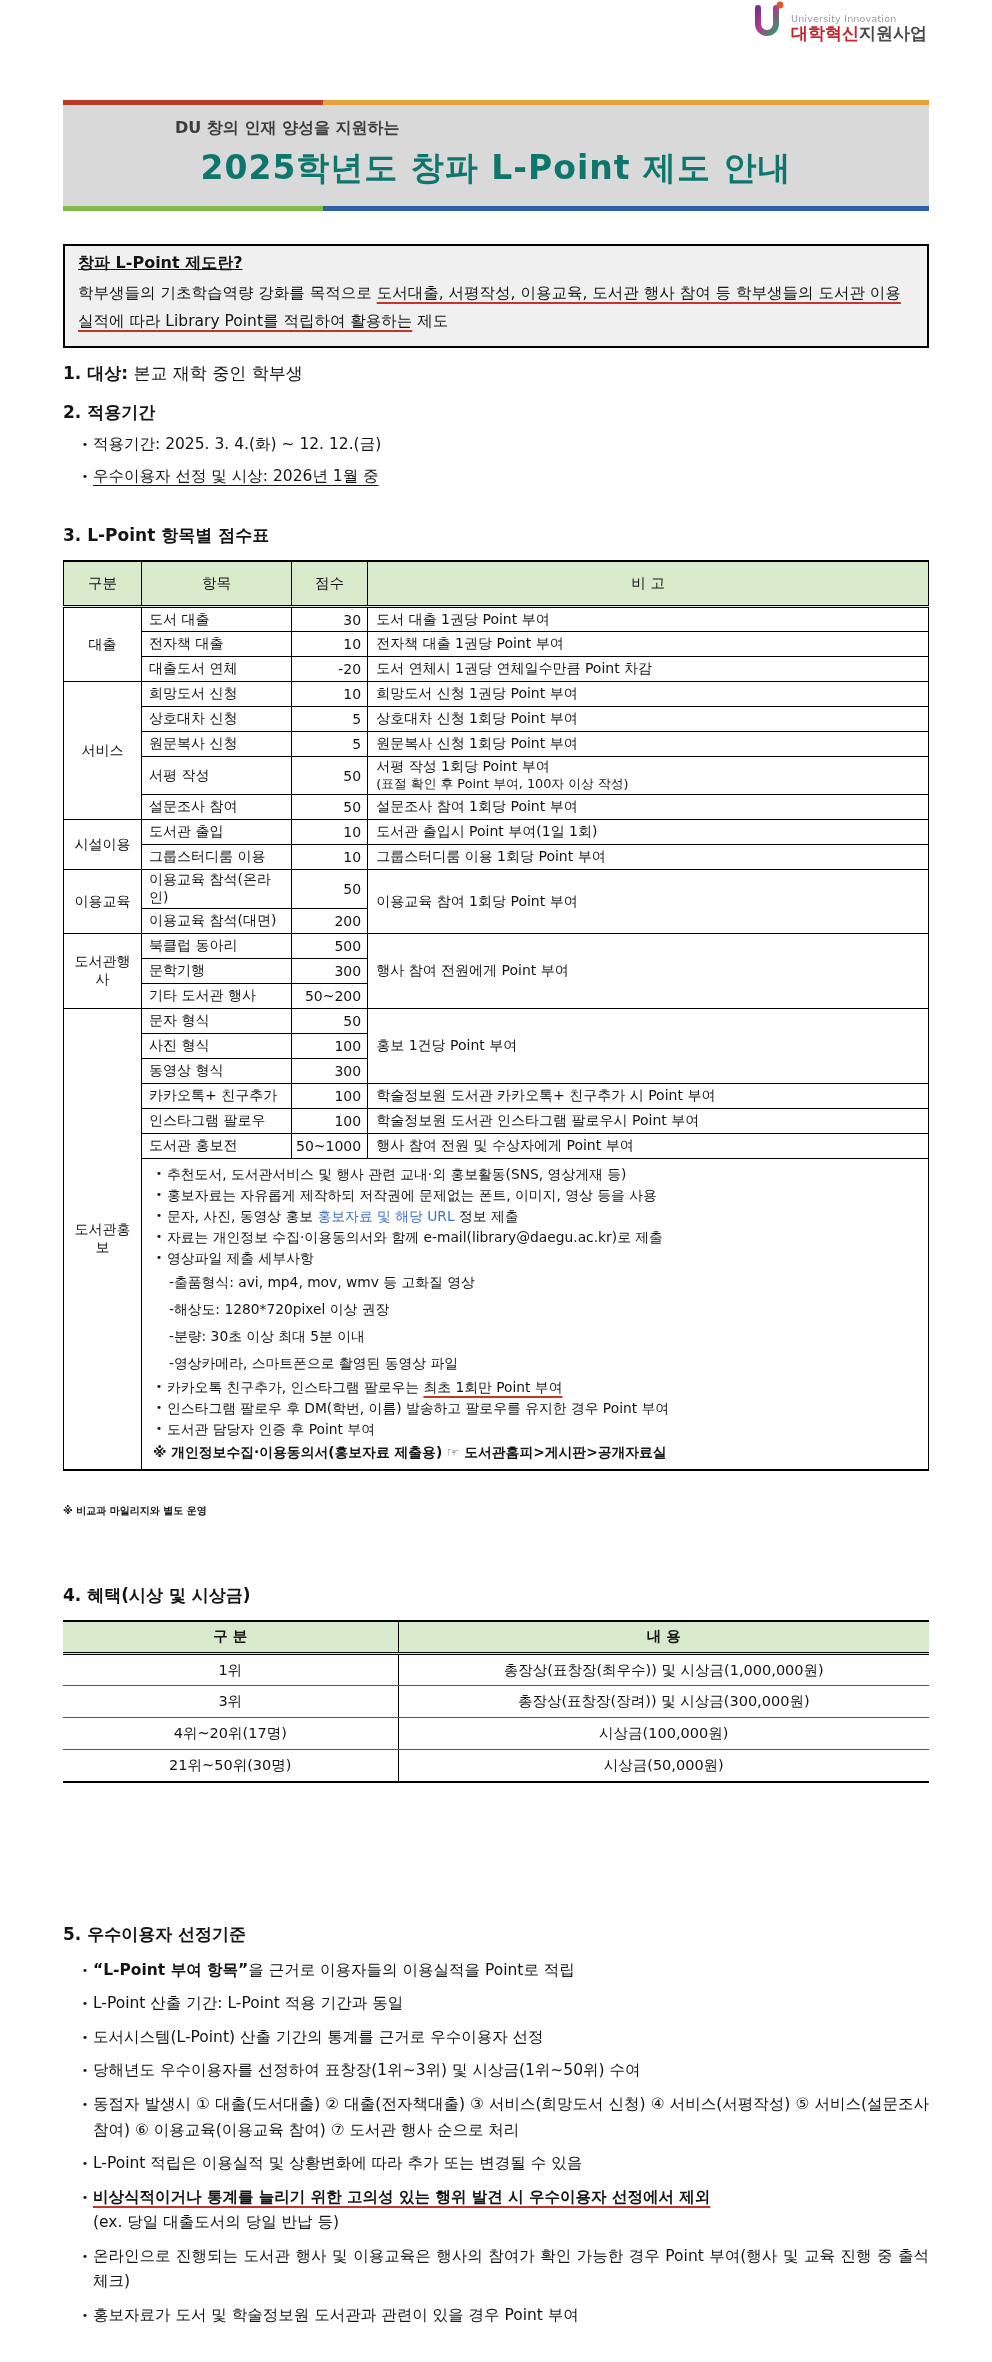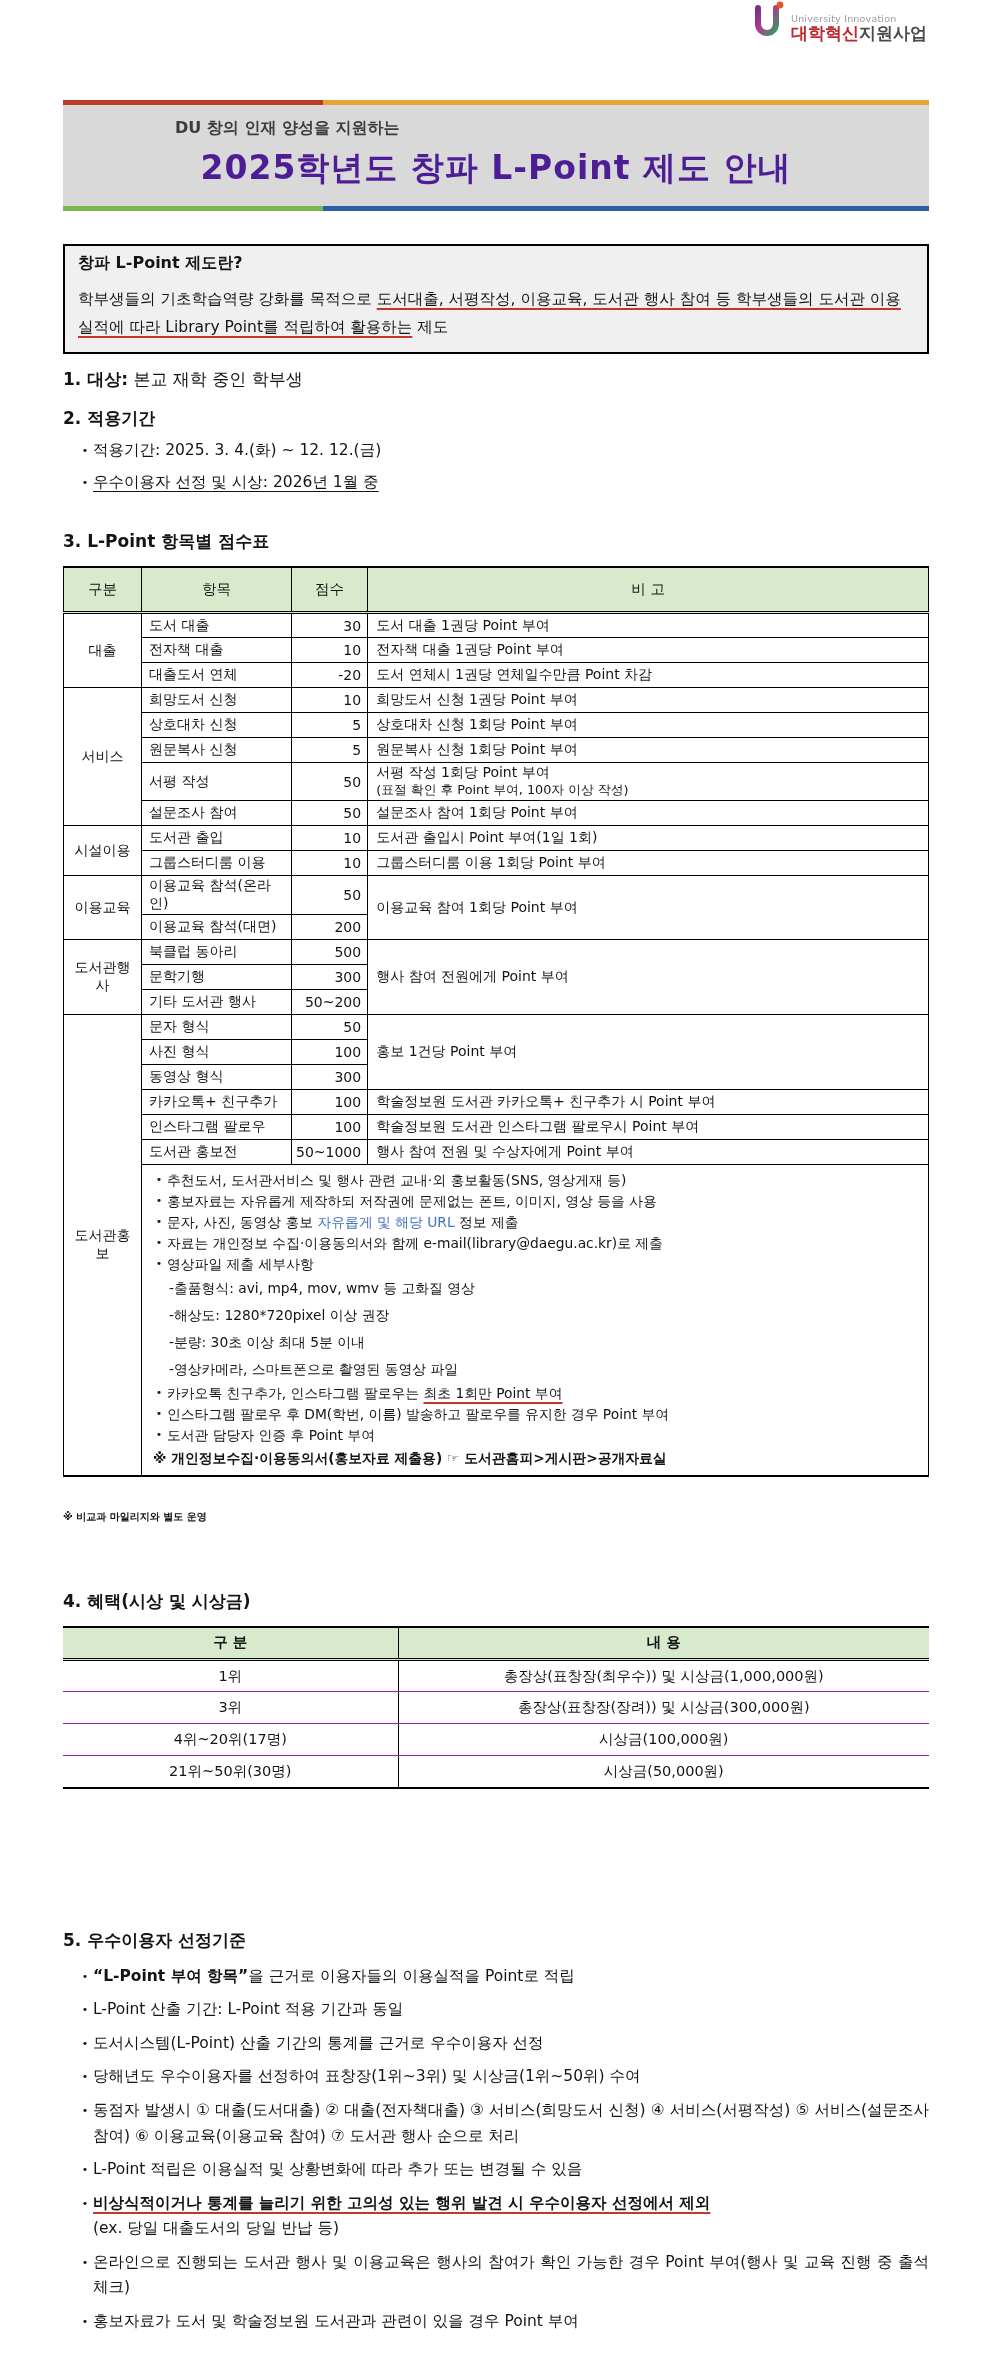--- a/index.html
+++ b/index.html
@@ -19,25 +19,25 @@
   
   .rule { display:flex; height:5px; }
   .rule .seg-a { width:30%; }
   .rule .seg-b { flex:1; }
   .rule-top .seg-a { background:#b93a26; }
   .rule-top .seg-b { background:#e7a33b; }
   .rule-bottom .seg-a { background:#7fb94e; }
   .rule-bottom .seg-b { background:#2e5fa6; }
   .banner { background:#d9d9d9; padding:13px 0 15px 0; }
   .banner-sub { font-size:16px; font-weight:bold; color:#3c3c3c; padding-left:112px; margin-bottom:7px; }
-  .banner-title { font-size:33px; font-weight:bold; color:#4c1d95; text-align:center; letter-spacing:1px; }
+  .banner-title { font-size:33px; font-weight:bold; color:#0f766e; text-align:center; letter-spacing:1px; }
 
   
   .intro-box { margin-top:33px; border:2px solid #000; background:#f0f0f0; padding:7px 13px 10px 13px; }
-  .intro-title { font-size:16px; font-weight:bold; margin-bottom:12px; }
+  .intro-title { font-size:16px; font-weight:bold; margin-bottom:6px;text-decoration:underline; }
   .intro-body { font-size:15.5px; line-height:1.8; }
   .ul-red { text-decoration:underline; text-decoration-color:#c2362b; text-decoration-thickness:1.5px; text-underline-offset:4px; }
 
   
   .sec-h { font-size:17px; font-weight:bold; }
   .sec-h .normal { font-weight:normal; }
   .s1 { margin-top:14px; }
   .s2 { margin-top:16px; }
   .s2-bullets { margin-top:8px; padding-left:14px; }
   .bullet-line { font-size:15.5px; line-height:1.65; margin-bottom:7px; display:flex; }
@@ -274,21 +274,21 @@
             <div class="nl">
                 <span class="blt">•</span>
                 <span>추천도서, 도서관서비스 및 행사 관련 교내·외 홍보활동(SNS, 영상게재 등)</span>
               </div>
             <div class="nl">
                 <span class="blt">•</span>
                 <span>홍보자료는 자유롭게 제작하되 저작권에 문제없는 폰트, 이미지, 영상 등을 사용</span>
               </div>
             <div class="nl">
                 <span class="blt">•</span>
-                <span><span>문자, 사진, 동영상 홍보 </span><span class="txt-blue">자유롭게 및 해당 URL</span><span> 정보 제출</span></span>
+                <span><span>문자, 사진, 동영상 홍보 </span><span class="txt-blue">홍보자료 및 해당 URL</span><span> 정보 제출</span></span>
               </div>
             <div class="nl">
                 <span class="blt">•</span>
                 <span class="txt-mail">자료는 개인정보 수집·이용동의서와 함께 e-mail(library@daegu.ac.kr)로 제출</span>
               </div>
             <div class="nl">
                 <span class="blt">•</span>
                 <span>영상파일 제출 세부사항</span>
               </div>
             <div class="nl-sub">-출품형식: avi, mp4, mov, wmv 등 고화질 영상</div>

